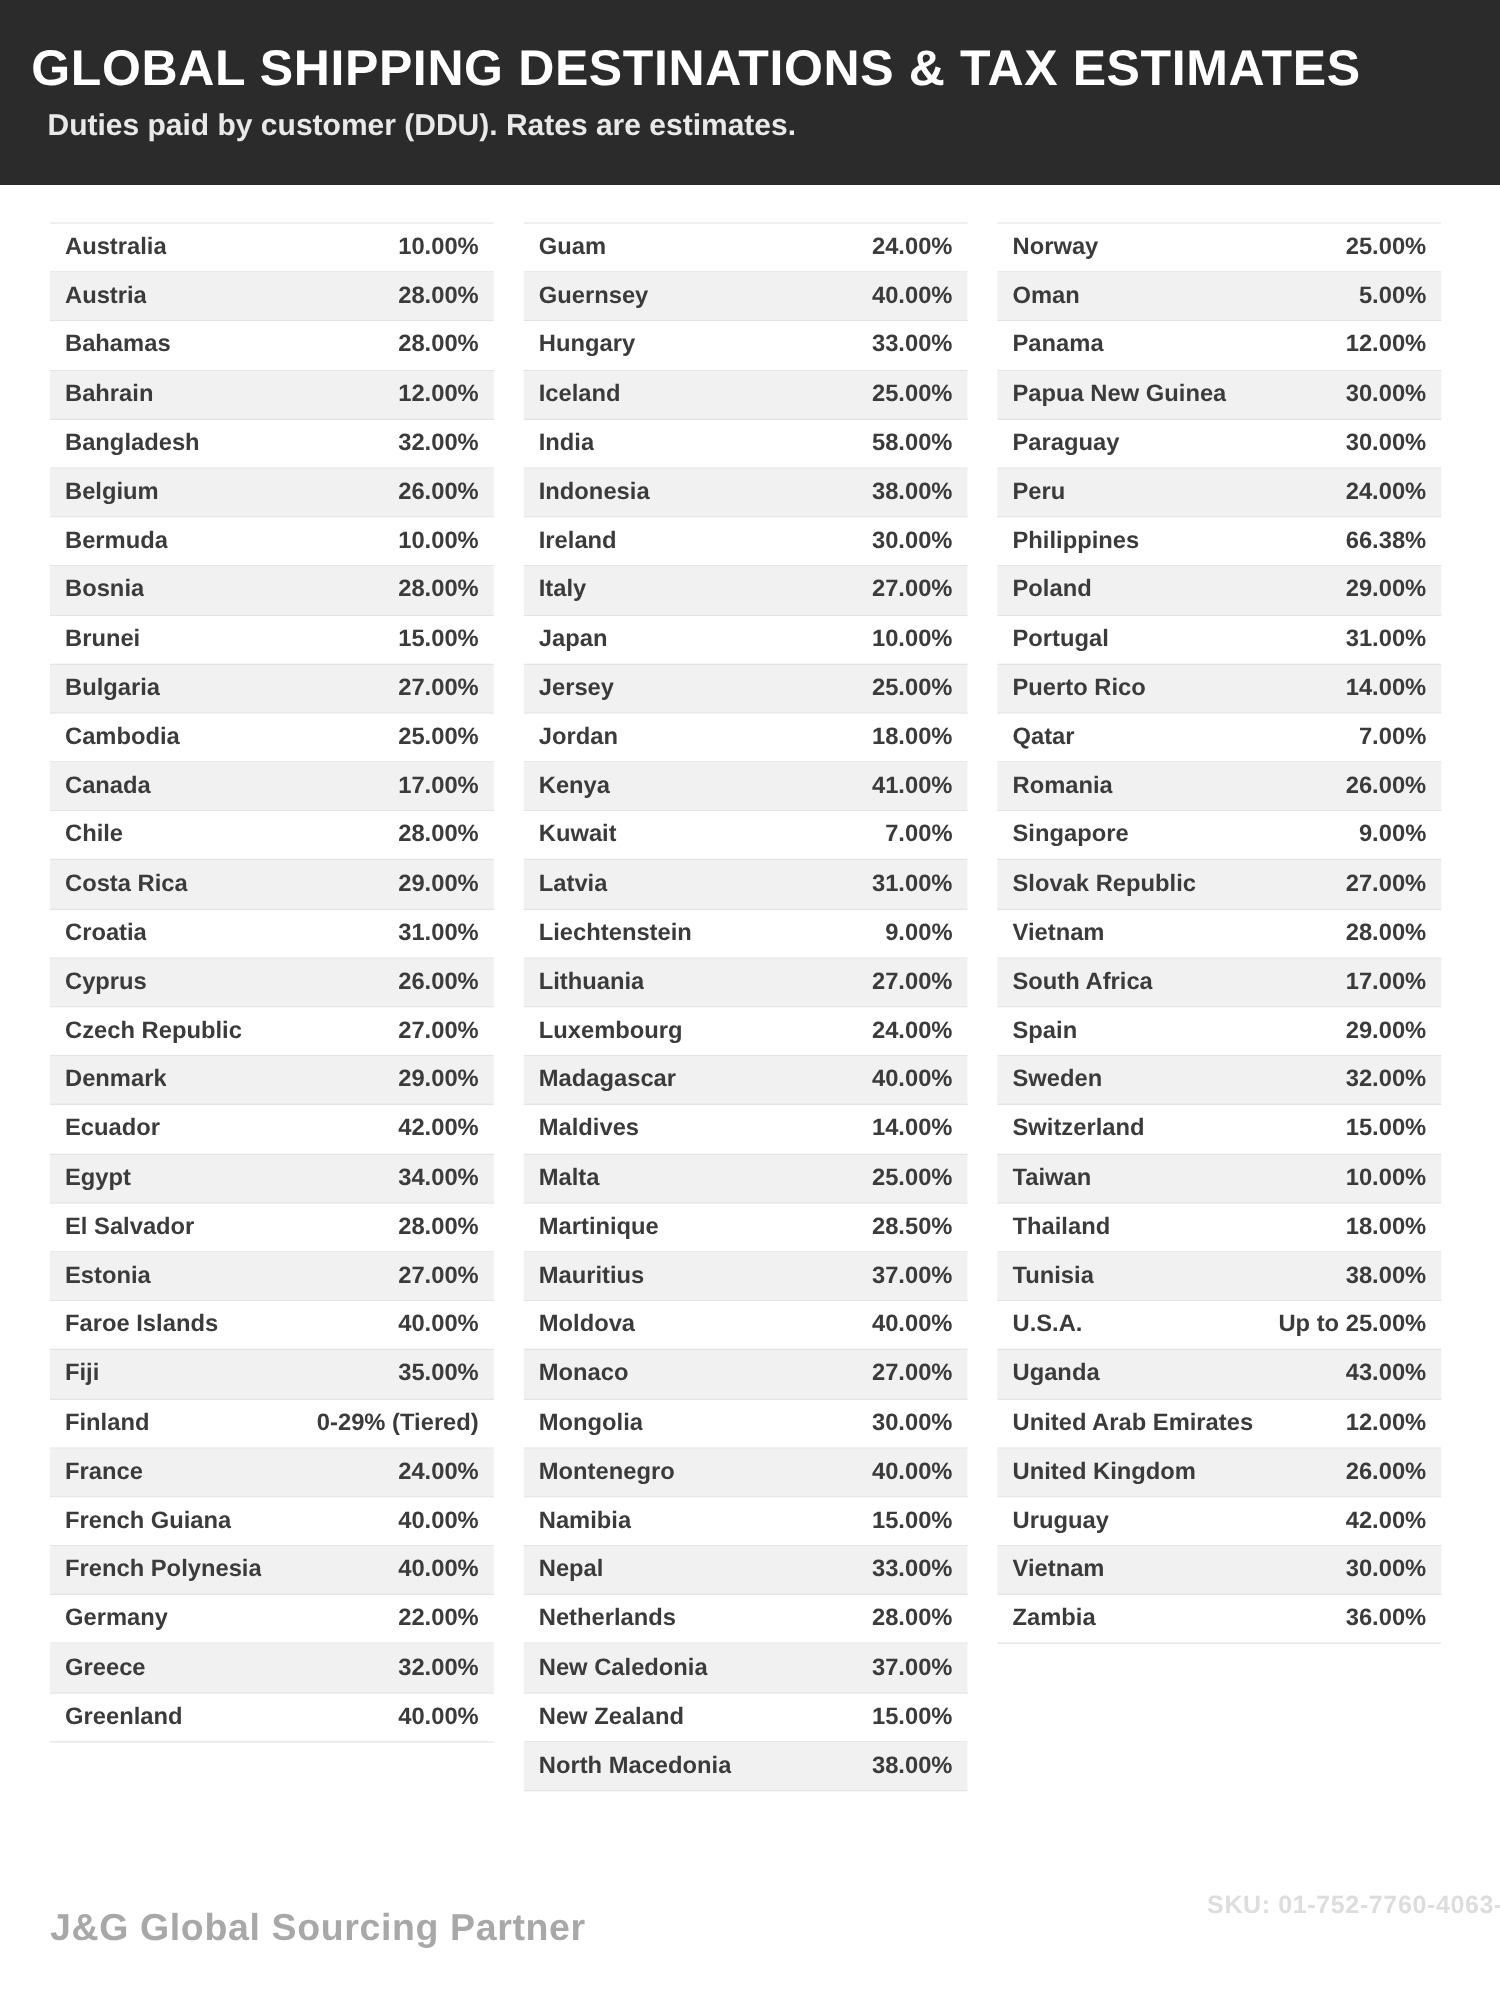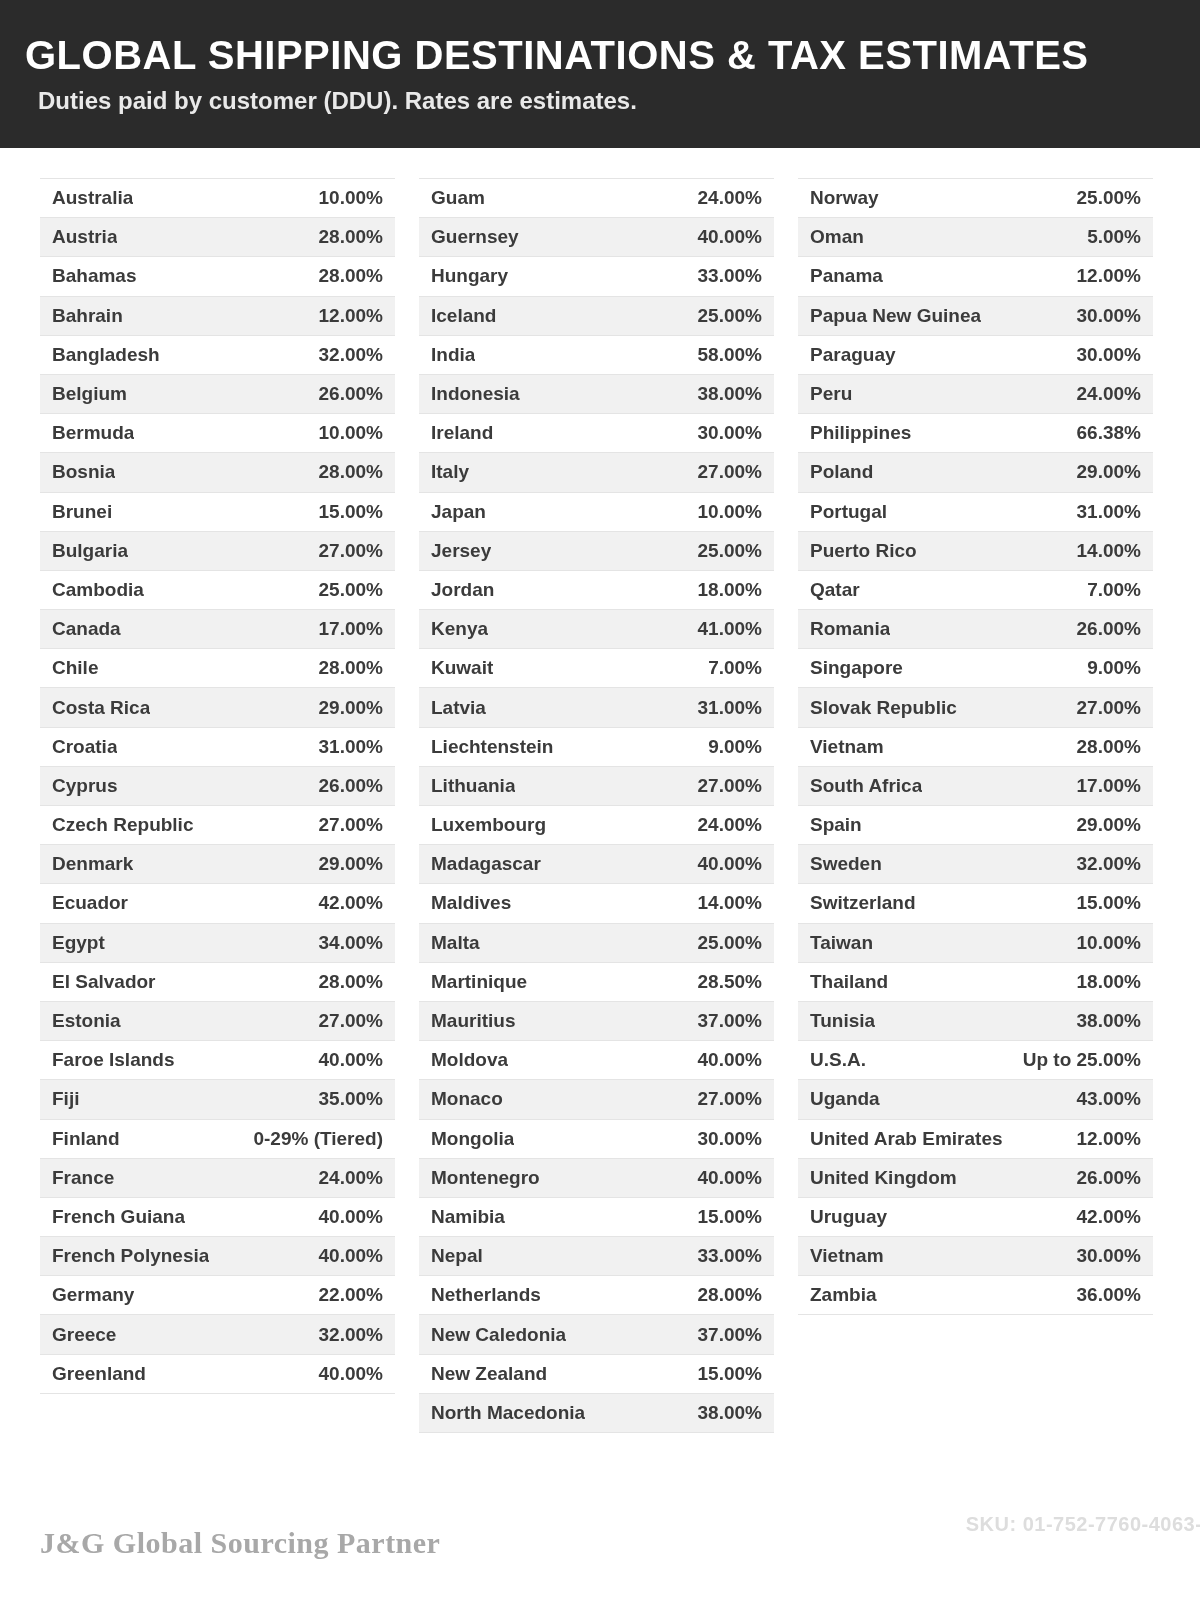--- a/index.html
+++ b/index.html
@@ -66,21 +66,20 @@
     padding-left: 8px;
   }
   .footer-brand {
     position: absolute;
     left: 40px;
     bottom: 40px;
     font-size: 30px;
     font-weight: 800;
     color: #a8a8a8;
     letter-spacing: 0.5px;
-    font-family: Liberation Serif, serif;
   }
   .footer-sku {
     position: absolute;
     right: -14px;
     bottom: 64px;
     font-size: 20px;
     font-weight: 700;
     color: #dddddd;
     white-space: nowrap;
     letter-spacing: 0.5px;

